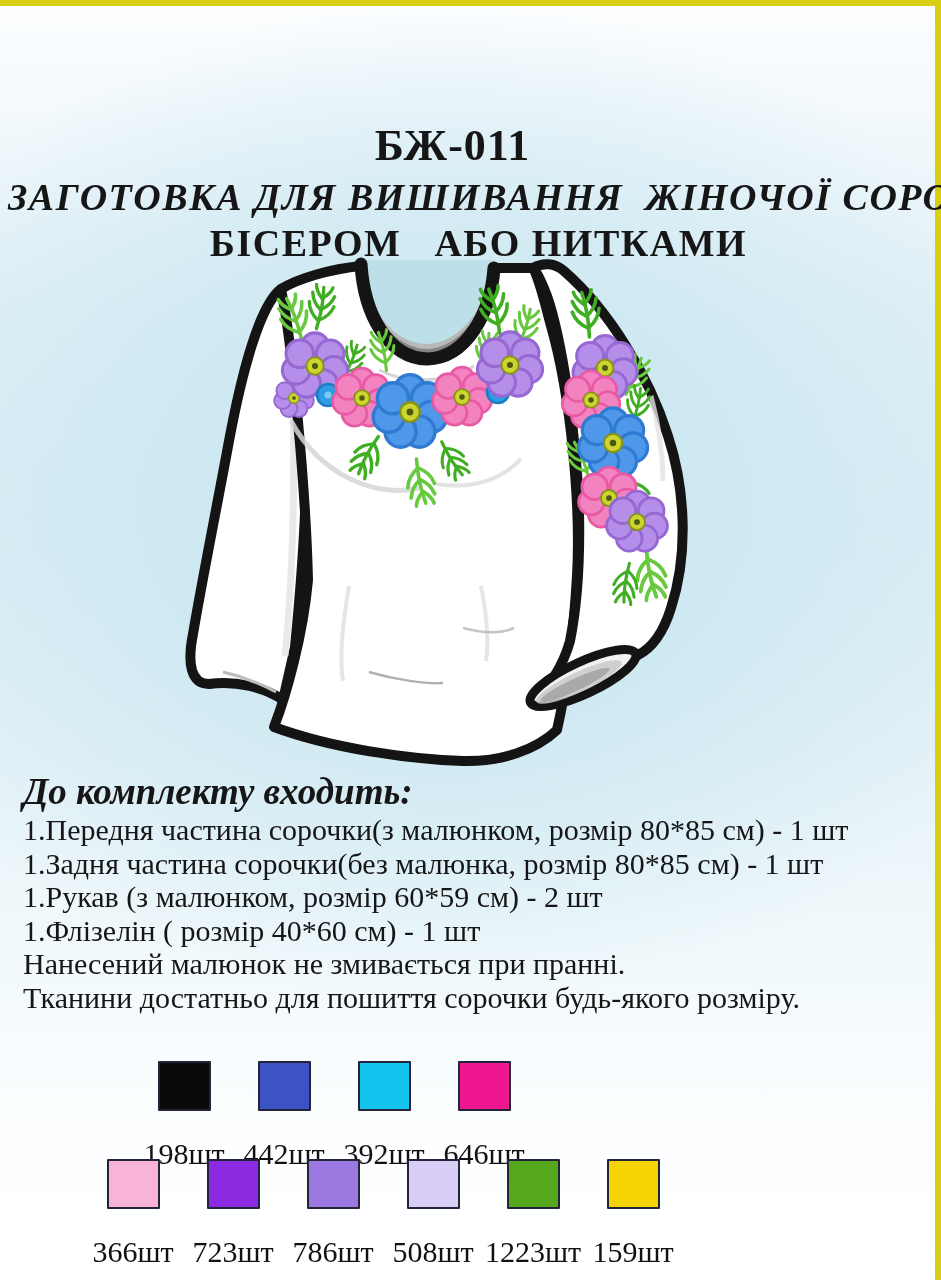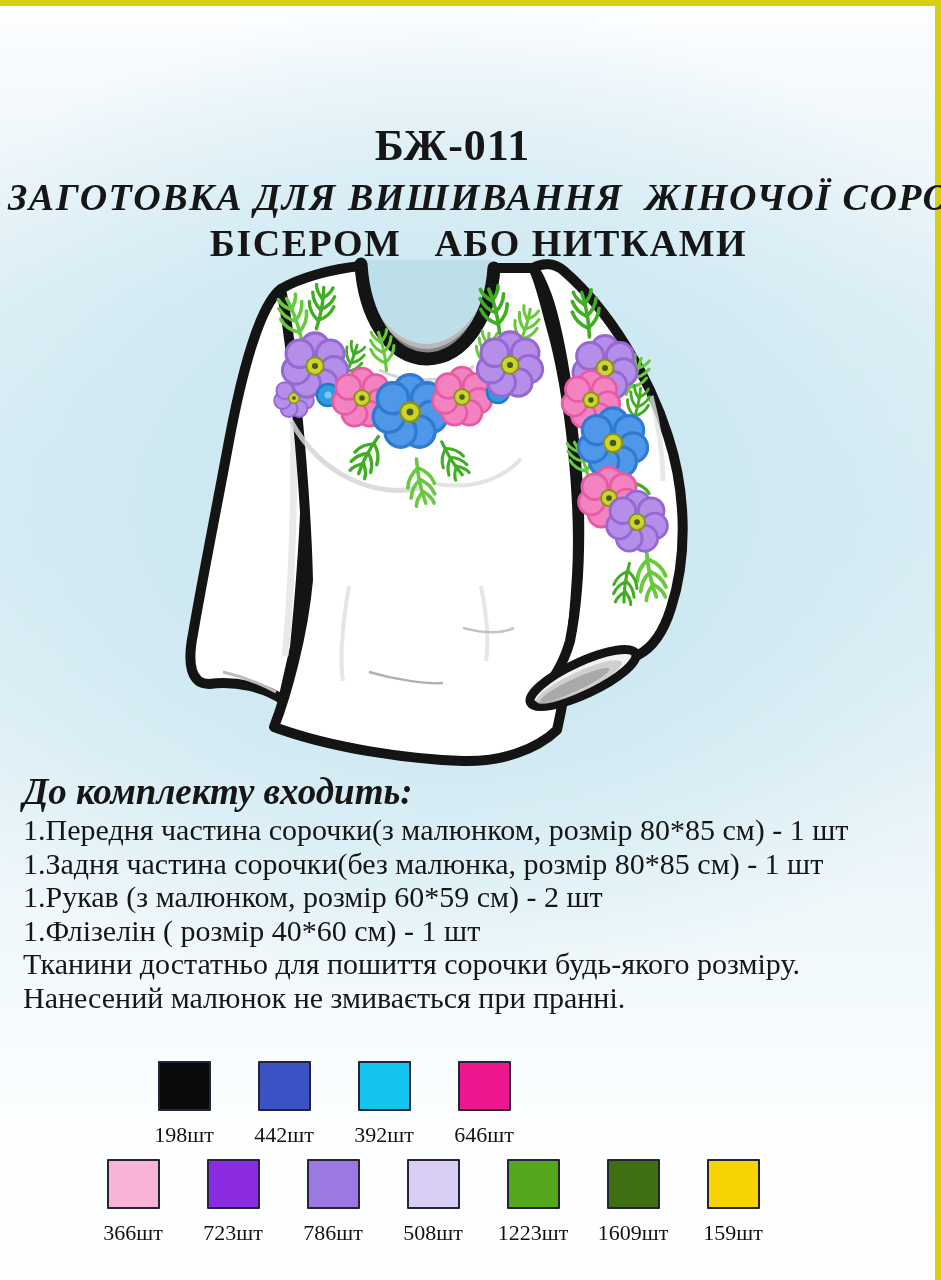--- a/index.html
+++ b/index.html
@@ -18,21 +18,21 @@
   .t2{font-size:38px;letter-spacing:1.5px;white-space:pre;margin-top:2px;}
   .shirt{position:absolute;left:181px;top:256px;}
   .kit{position:absolute;left:23px;top:770px;width:910px;}
   .kit-h{font-size:37px;font-weight:bold;font-style:italic;}
   .kit-item{font-size:30px;line-height:33.5px;white-space:nowrap;}
   .prow{position:absolute;display:flex;}
   .row1{left:134px;top:1061px;width:600px;}
   .row2{left:83px;top:1159px;width:700px;text-align:center;}
   .pcell{width:100px;display:flex;flex-direction:column;align-items:center;}
   .swatch{width:53px;height:50px;border:2px solid #23233a;border-radius:1px;box-sizing:border-box;}
-  .pcount{margin-top:11px;font-size:22px;white-space:nowrap;color:#111;}
+  .pcount{margin-top:26px;font-size:30px;white-space:nowrap;color:#111;}
 </style>
 </head>
 <body>
 
 <div class="border-top" style="background: rgb(216, 207, 18);"></div>
 <div class="border-right" style="background: rgb(216, 207, 18);"></div>
 
 <header>
   <div class="code">БЖ-011</div>
   <div class="t1">ЗАГОТОВКА ДЛЯ ВИШИВАННЯ  ЖІНОЧОЇ СОРОЧКИ</div>
@@ -145,22 +145,22 @@
   </g>
 </svg>
 
 <section class="kit">
   <div class="kit-h">До комплекту входить:</div>
   <div id="kit-list">
       <div class="kit-item">1.Передня частина сорочки(з малюнком, розмір 80*85 см) - 1 шт</div>
       <div class="kit-item">1.Задня частина сорочки(без малюнка, розмір 80*85 см) - 1 шт</div>
       <div class="kit-item">1.Рукав (з малюнком, розмір 60*59 см) - 2 шт</div>
       <div class="kit-item">1.Флізелін ( розмір 40*60 см) - 1 шт</div>
+      <div class="kit-item">Нанесений малюнок не змивається при пранні.</div>
       <div class="kit-item">Тканини достатньо для пошиття сорочки будь-якого розміру.</div>
-      <div class="kit-item">Нанесений малюнок не змивається при пранні.</div>
     </div>
 </section>
 
 <section>
   <div id="prow1" class="prow row1">
       <div class="pcell">
         <div class="swatch" style="background: rgb(10, 10, 10);"></div>
         <div class="pcount">198шт</div>
       </div>
       <div class="pcell">
@@ -191,21 +191,17 @@
       </div>
       <div class="pcell">
         <div class="swatch" style="background: rgb(217, 206, 245);"></div>
         <div class="pcount">508шт</div>
       </div>
       <div class="pcell">
         <div class="swatch" style="background: rgb(85, 167, 28);"></div>
         <div class="pcount">1223шт</div>
       </div>
       <div class="pcell">
-        <div class="swatch" style="background: rgb(62, 112, 19);"></div>
-        <div class="pcount">1609шт</div>
-      </div>
-      <div class="pcell">
         <div class="swatch" style="background: rgb(246, 211, 3);"></div>
         <div class="pcount">159шт</div>
       </div>
     </div>
 </section>
 
 </body></html>

